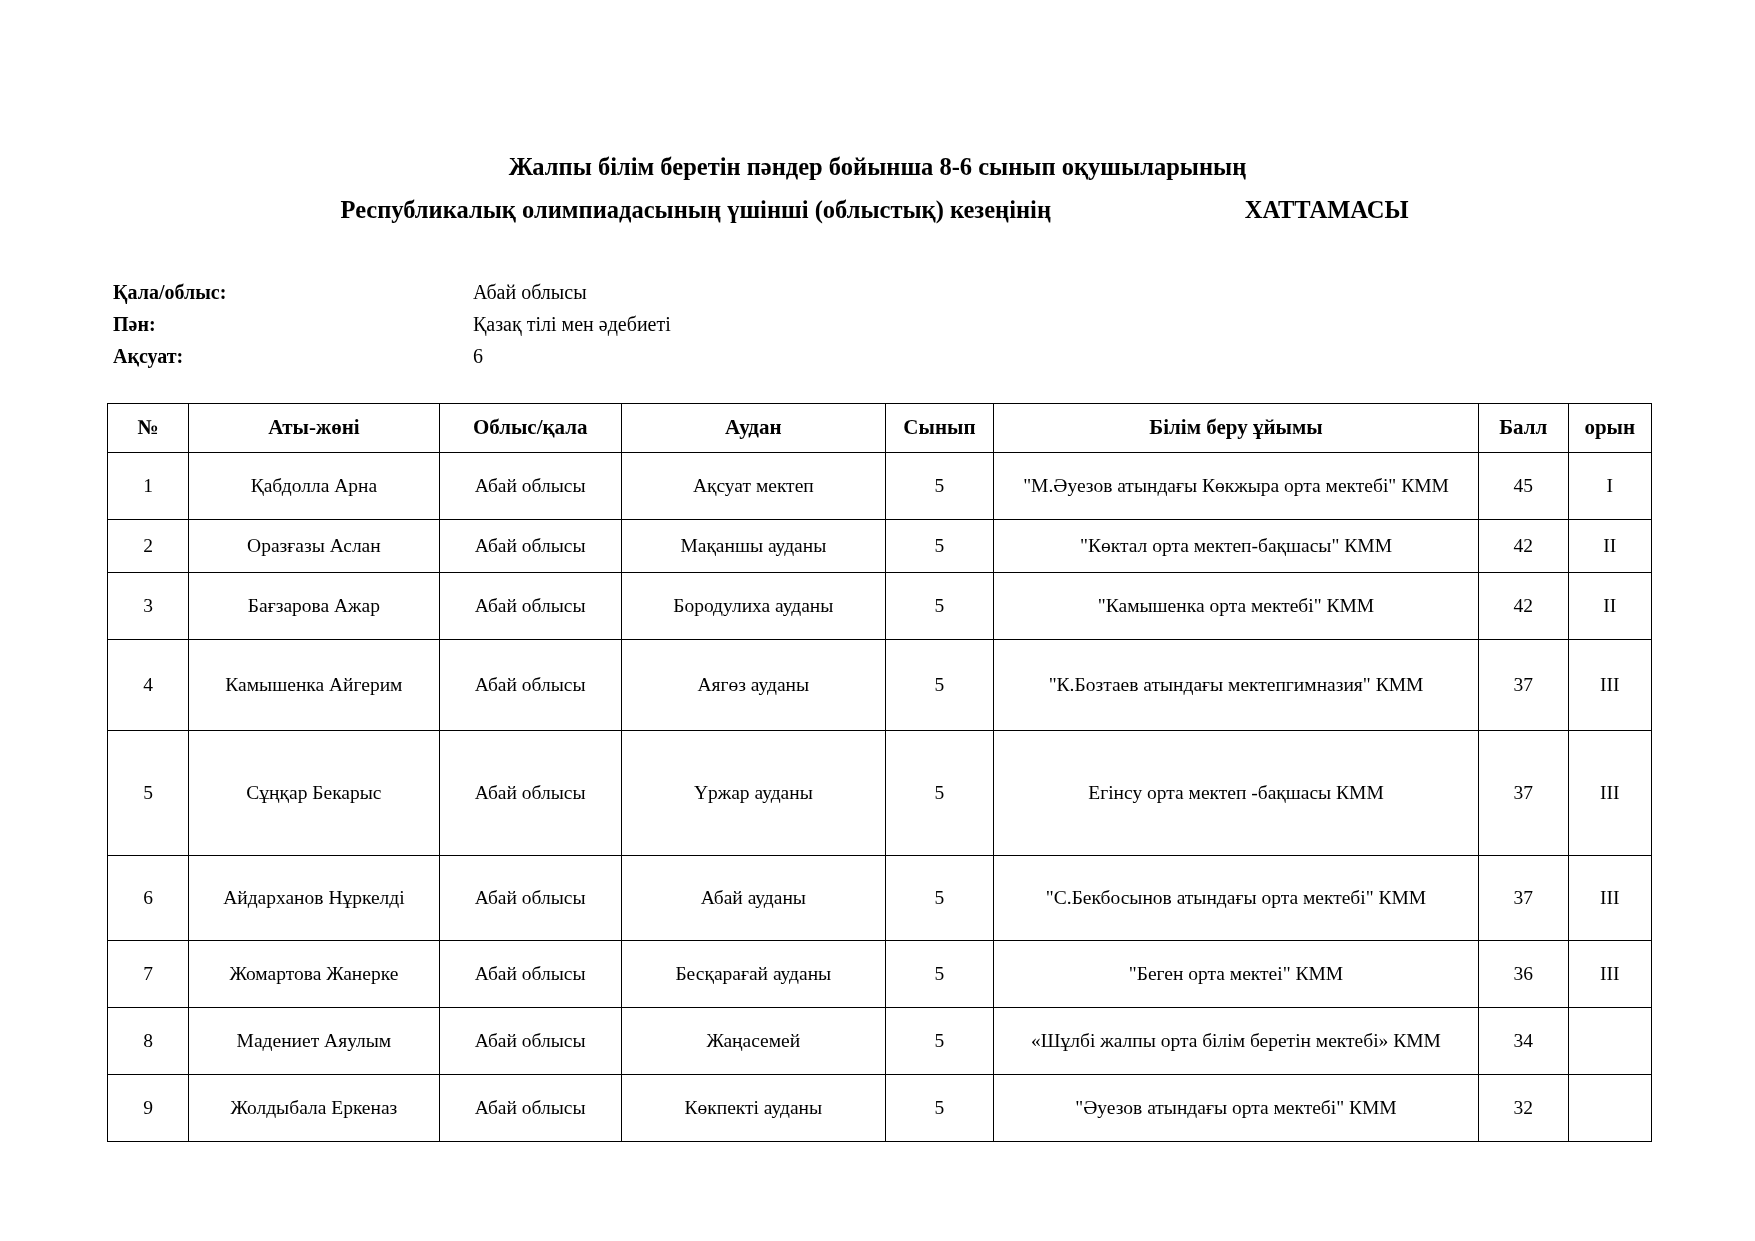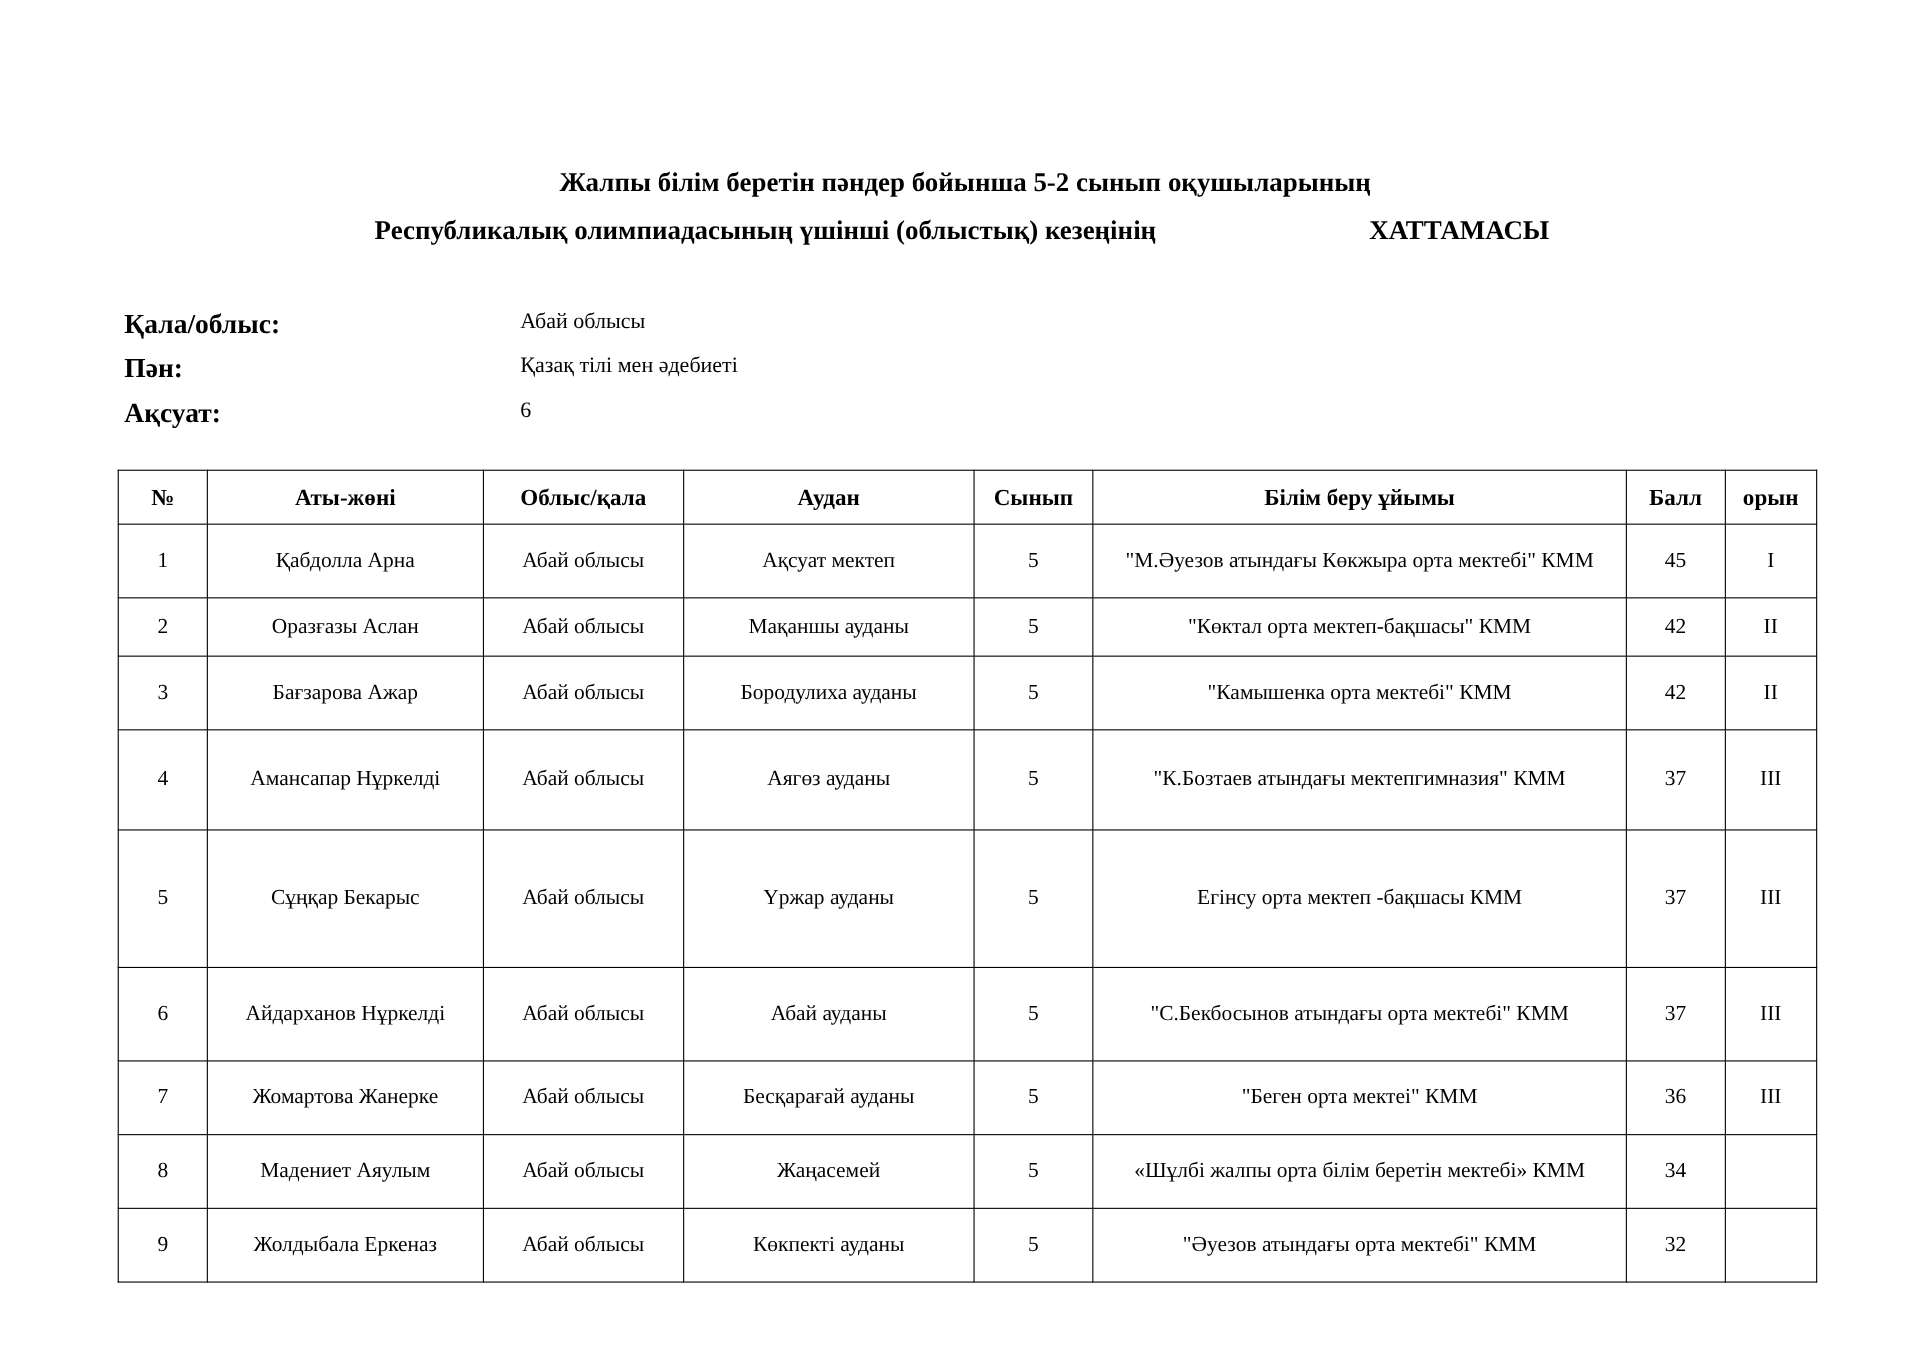--- a/index.html
+++ b/index.html
@@ -50,21 +50,21 @@
     margin-left: 113px;
     font-size: 21px;
     line-height: 1.62;
   }
   .meta-row {
     display: flex;
   }
   .meta-label {
     font-weight: bold;
     width: 360px;
-    font-size: 25px;
+    font-size: 20px;
     font-family: "Liberation Serif", serif;
   }
   .meta-value {
     font-weight: normal;
     font-size: 20px;
   }
   table.protocol {
     border-collapse: collapse;
     margin: 30px 0 0 107px;
     width: 1545px;
@@ -114,21 +114,21 @@
   tr.r7 td { height: 54px; }
   tr.r8 td { height: 54px; }
   tr.r9 td { height: 54px; }
 </style>
 </head>
 <body>
 
 <div class="page">
 
   <div class="title-block">
-    <span class="title-line1">Жалпы білім беретін пәндер бойынша 5-2 сынып оқушыларының</span>
+    <span class="title-line1">Жалпы білім беретін пәндер бойынша 8-6 сынып оқушыларының</span>
     <span class="title-line2">
       <span>Республикалық олимпиадасының үшінші (облыстық) кезеңінің</span>
       <span class="hattamasy">ХАТТАМАСЫ</span>
     </span>
   </div>
 
   <div class="meta">
     <div class="meta-row">
       <span class="meta-label">Қала/облыс:</span>
       <span class="meta-value">Абай облысы</span>
@@ -192,21 +192,21 @@
         <td class="name">Бағзарова Ажар</td>
         <td class="region">Абай облысы</td>
         <td class="district">Бородулиха ауданы</td>
         <td class="cls">5</td>
         <td class="org">"Камышенка орта мектебі" КММ</td>
         <td class="score">42</td>
         <td class="place">II</td>
       </tr>
       <tr class="r4">
         <td class="num">4</td>
-        <td class="name">Амансапар Нұркелді</td>
+        <td class="name">Камышенка Айгерим</td>
         <td class="region">Абай облысы</td>
         <td class="district">Аягөз ауданы</td>
         <td class="cls">5</td>
         <td class="org">"К.Бозтаев атындағы мектепгимназия" КММ</td>
         <td class="score">37</td>
         <td class="place">III</td>
       </tr>
       <tr class="r5">
         <td class="num">5</td>
         <td class="name">Сұңқар Бекарыс</td>

